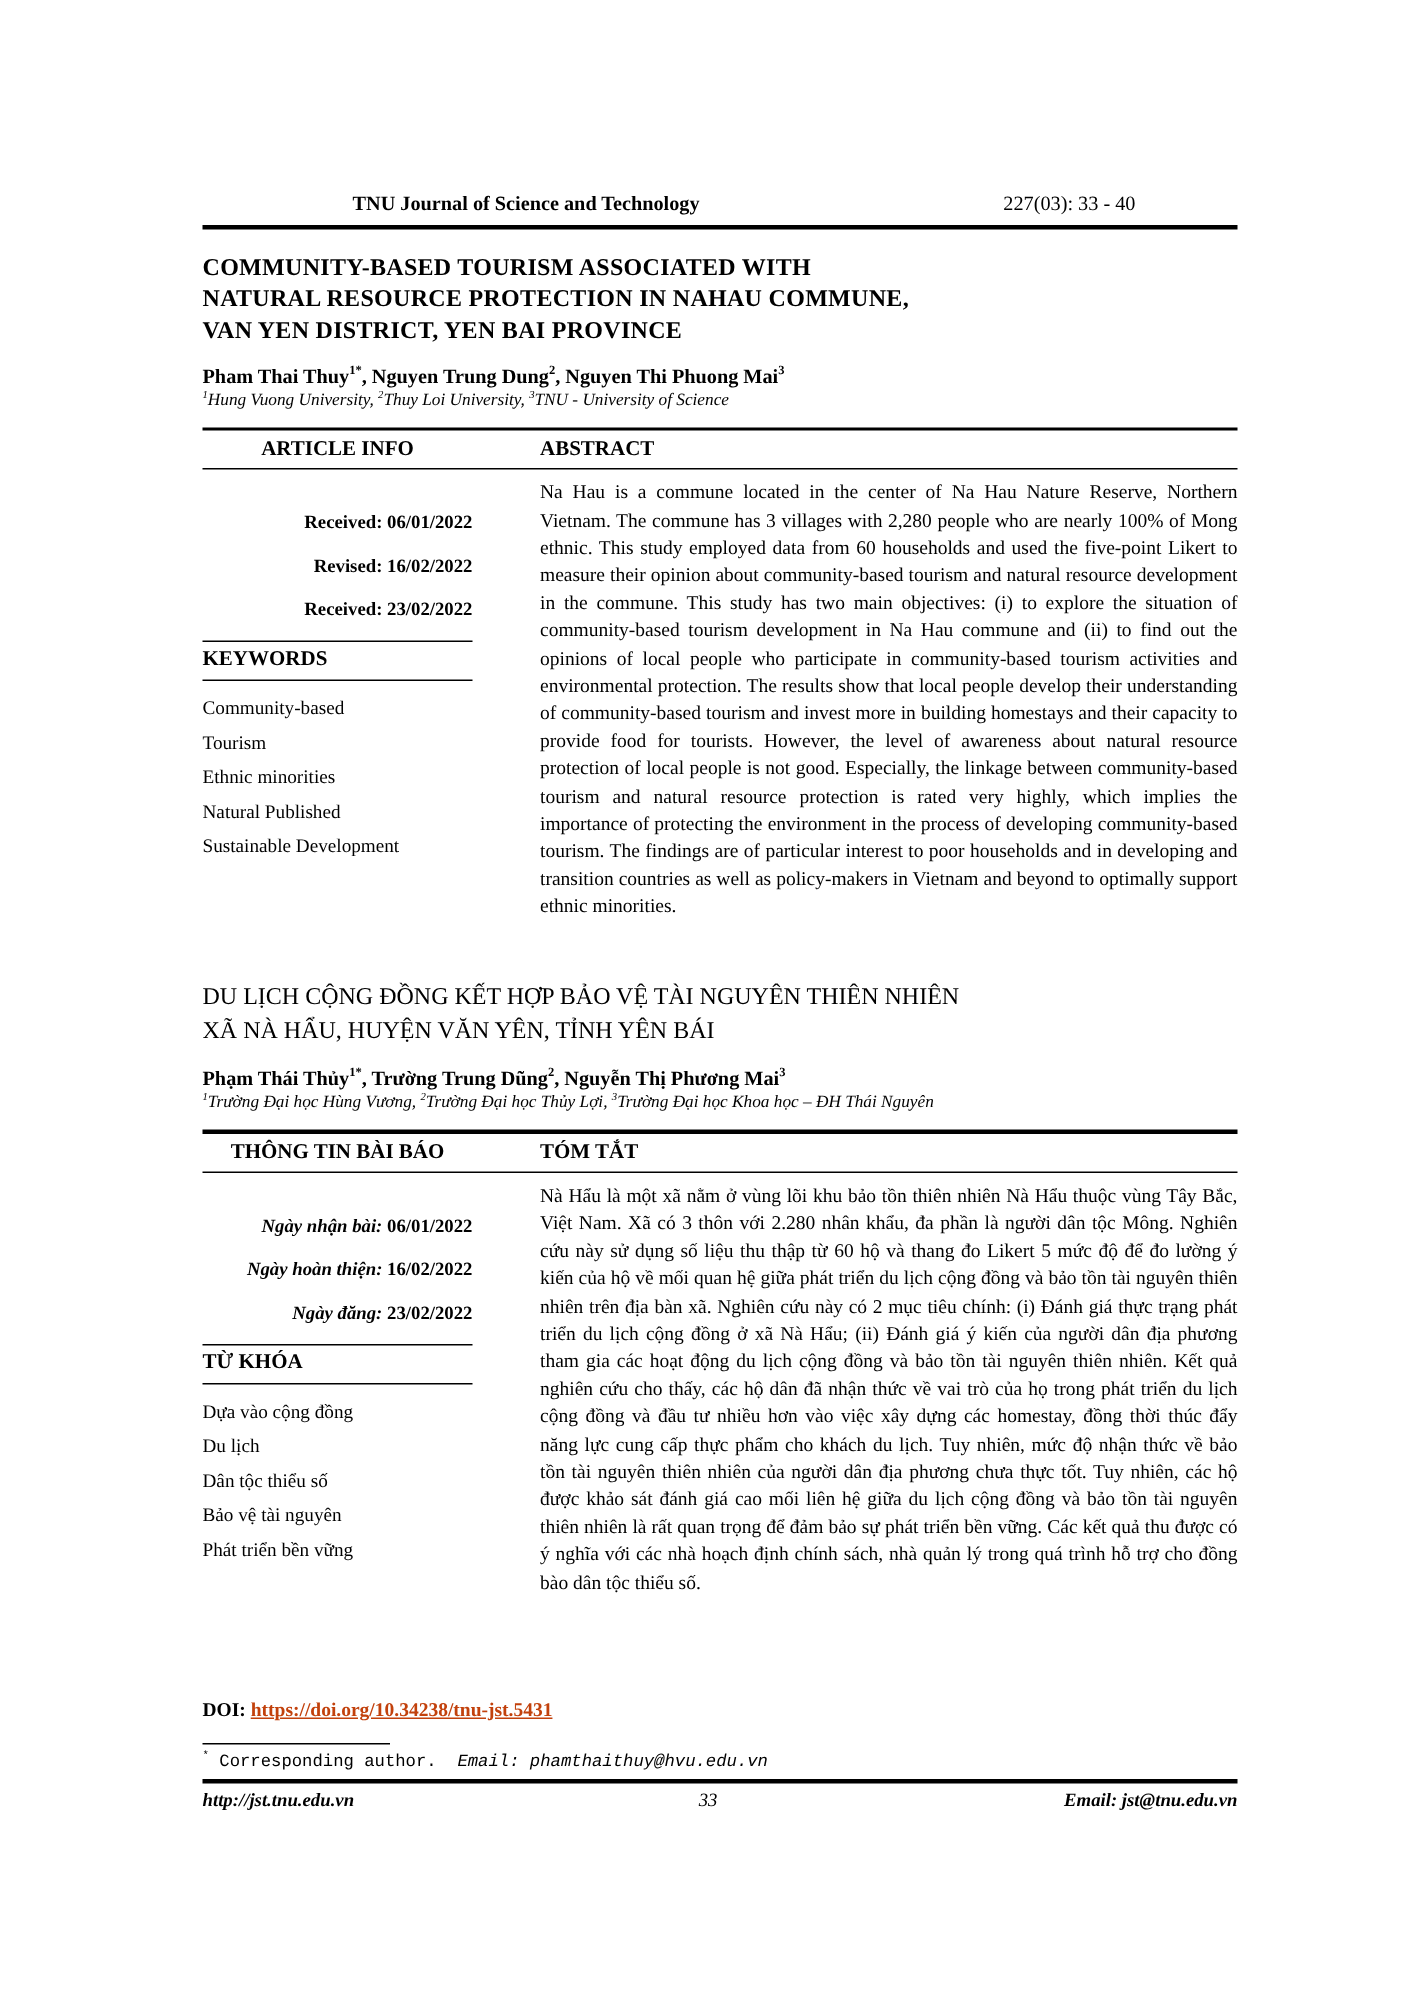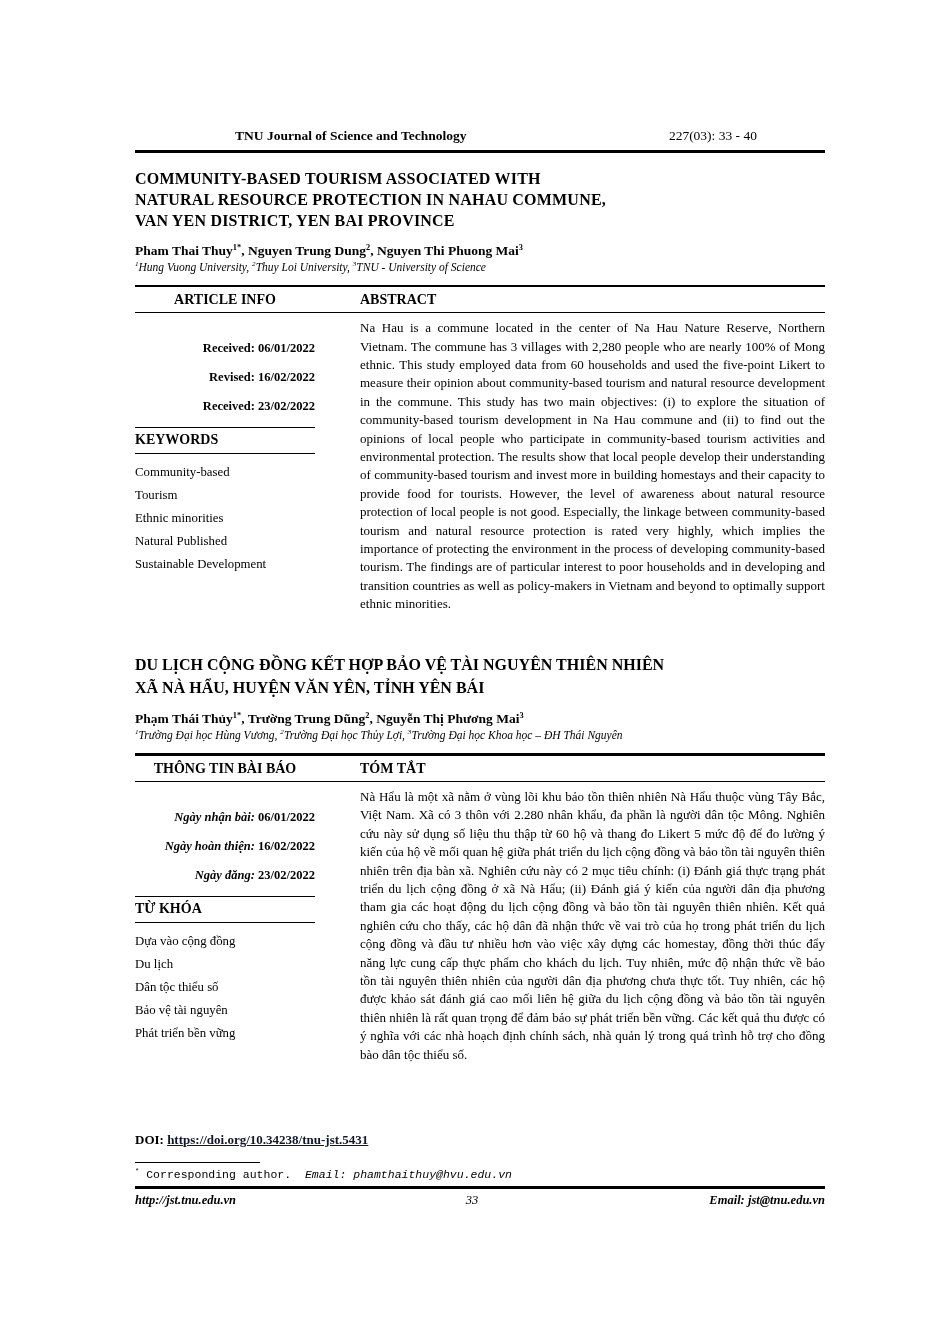--- a/index.html
+++ b/index.html
@@ -59,21 +59,21 @@
   }
   .kw-list { margin-top: 11px; font-size: 12.8px; }
   .kw-item { line-height: 15px; margin-bottom: 8px; }
 
   .abstract {
     margin: 6px 0 0 0;
     font-size: 13px; line-height: 18.4px;
     text-align: justify;
   }
 
-  .vi-title-block { margin-top: 8px; font-size: 16px; font-weight: 700; line-height: 22.5px; }
+  .vi-title-block { margin-top: 8px; font-size: 16px; font-weight: 400; line-height: 22.5px; }
 
   .doi-row { margin-top: 22px; font-size: 13px; font-weight: 700; }
   .doi-link { text-decoration: underline; }
 
   .footnote { margin-top: 14px; font-family: Liberation Mono, monospace; }
   .fn-rule { width: 125px; height: 1px; background: #000; }
   .fn-text { margin-top: 5px; font-size: 11.5px; }
   .fn-email { font-style: italic; }
 
   .page-footer { position: absolute; left: 135px; right: 118px; top: 1186px; }
@@ -168,21 +168,21 @@
       </div>
       <div class="gapcol"></div>
       <div class="rcol">
         <p class="abstract">Nà Hẩu là một xã nằm ở vùng lõi khu bảo tồn thiên nhiên Nà Hẩu thuộc vùng Tây Bắc, Việt Nam. Xã có 3 thôn với 2.280 nhân khẩu, đa phần là người dân tộc Mông. Nghiên cứu này sử dụng số liệu thu thập từ 60 hộ và thang đo Likert 5 mức độ để đo lường ý kiến của hộ về mối quan hệ giữa phát triển du lịch cộng đồng và bảo tồn tài nguyên thiên nhiên trên địa bàn xã. Nghiên cứu này có 2 mục tiêu chính: (i) Đánh giá thực trạng phát triển du lịch cộng đồng ở xã Nà Hẩu; (ii) Đánh giá ý kiến của người dân địa phương tham gia các hoạt động du lịch cộng đồng và bảo tồn tài nguyên thiên nhiên. Kết quả nghiên cứu cho thấy, các hộ dân đã nhận thức về vai trò của họ trong phát triển du lịch cộng đồng và đầu tư nhiều hơn vào việc xây dựng các homestay, đồng thời thúc đẩy năng lực cung cấp thực phẩm cho khách du lịch. Tuy nhiên, mức độ nhận thức về bảo tồn tài nguyên thiên nhiên của người dân địa phương chưa thực tốt. Tuy nhiên, các hộ được khảo sát đánh giá cao mối liên hệ giữa du lịch cộng đồng và bảo tồn tài nguyên thiên nhiên là rất quan trọng để đảm bảo sự phát triển bền vững. Các kết quả thu được có ý nghĩa với các nhà hoạch định chính sách, nhà quản lý trong quá trình hỗ trợ cho đồng bào dân tộc thiểu số.</p>
       </div>
     </div>
   </section>
 
   <div class="doi-row">
     <span class="doi-label">DOI:</span>
-    <a class="doi-link" href="#" style="color: #0f172a;">https://doi.org/10.34238/tnu-jst.5431</a>
+    <a class="doi-link" href="#" style="color: #c2410c;">https://doi.org/10.34238/tnu-jst.5431</a>
   </div>
 
   <div class="footnote">
     <div class="fn-rule"></div>
     <div class="fn-text"><sup>*</sup> <span>Corresponding author.</span>&nbsp; <span class="fn-email">Email: phamthaithuy@hvu.edu.vn</span></div>
   </div>
 
   <div class="page-footer">
     <div class="rule thick"></div>
     <div class="footer-row">

